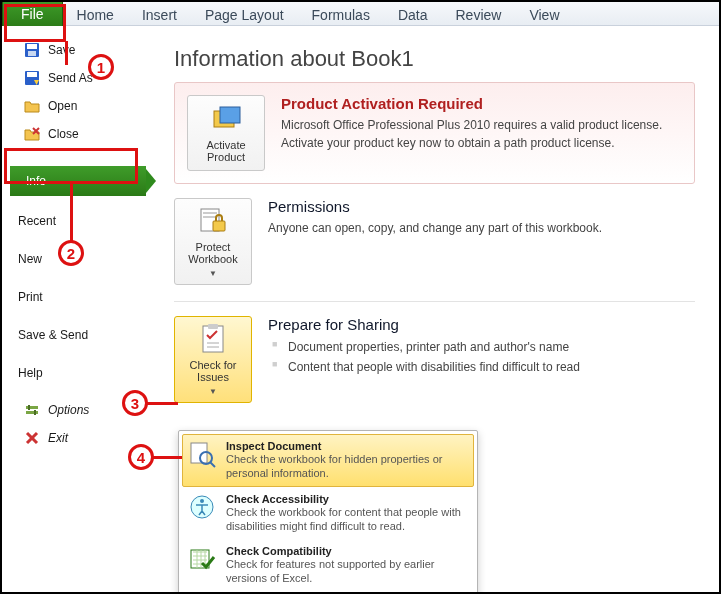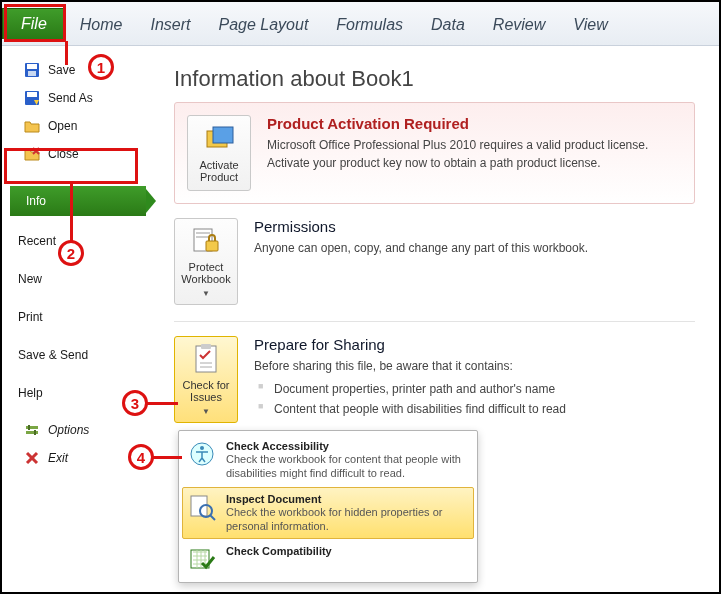--- a/index.html
+++ b/index.html
@@ -1,19 +1,19 @@
 <!DOCTYPE html>
 <html><head>
 <meta charset="utf-8">
 <style>
 * { box-sizing: border-box; margin: 0; padding: 0; font-family: "Segoe UI", Tahoma, sans-serif; }
 body { width: 721px; height: 594px; overflow: hidden; background: #fff; border: 2px solid #000; position: relative; }
 
 
-.ribbon { height: 44px; background: linear-gradient(#f6f8fb,#e8edf3); border-bottom: 1px solid #c9d1dc; display: flex; align-items: center; font-size: 16px; font-style: italic; }
+.ribbon { height: 24px; background: linear-gradient(#f6f8fb,#e8edf3); border-bottom: 1px solid #c9d1dc; display: flex; align-items: center; font-size: 14px; }
 .ribbon .tab { padding: 6px 14px 3px 14px; color: #3b4a5a; cursor: default; }
 .ribbon .tab.file { background: linear-gradient(#3f9c2a,#2a7a16); color: #fff; font-weight: normal; padding: 6px 18px; border: 1px solid #1d5a0c; border-bottom: none; }
 
 
 .backstage { display: flex; height: calc(100% - 28px); }
 .sidebar { width: 152px; background: #fff; padding-top: 12px; font-size: 12px; color: #1a1a1a; }
 .sidebar-item { display: flex; align-items: center; gap: 8px; padding: 4px 8px 4px 22px; margin-bottom: 4px; cursor: default; }
 .sidebar-item .ico { width: 16px; height: 16px; display: flex; align-items: center; justify-content: center; }
 .sidebar-item.large { padding: 10px 8px 10px 16px; }
 .sidebar-item.bottom { padding: 4px 8px 4px 22px; font-style: italic; }
@@ -23,21 +23,21 @@
   border-top: 12px solid transparent; border-bottom: 12px solid transparent; border-left: 10px solid #2f8a1d;
 }
 
 
 .main { flex: 1; padding: 20px 24px 12px 20px; background: #fff; color: #333; overflow: hidden; }
 h1.page-title { font-size: 22px; font-weight: normal; color: #444; margin-bottom: 10px; }
 
 .section { display: flex; gap: 16px; padding: 14px 0 16px 0; border-bottom: 1px solid #e3e3e3; }
 .section:last-of-type { border-bottom: none; }
 
-.big-btn { width: 64px; min-height: 76px; background: linear-gradient(#fdfdfd,#f1f1f1); border: 1px solid #c9c9c9; border-radius: 3px; display: flex; flex-direction: column; align-items: center; justify-content: center; gap: 4px; font-size: 11px; color: #333; padding: 6px 2px; cursor: default; text-align: center; }
+.big-btn { width: 78px; min-height: 76px; background: linear-gradient(#fdfdfd,#f1f1f1); border: 1px solid #c9c9c9; border-radius: 3px; display: flex; flex-direction: column; align-items: center; justify-content: center; gap: 4px; font-size: 11px; color: #333; padding: 6px 2px; cursor: default; text-align: center; }
 .big-btn.highlight { background: linear-gradient(#fff7d1,#ffe07a); border-color: #e0b400; }
 .big-btn .bicon { width: 32px; height: 32px; }
 .big-btn .caret { font-size: 8px; color: #555; }
 
 .section-body { flex: 1; }
 .section-title { font-size: 15px; color: #0f172a; margin-bottom: 4px; }
 .section-title.alert { color: #b02020; font-weight: bold; }
 .section-text { font-size: 12px; color: #444; line-height: 1.5; }
 .bullet-list { list-style: none; margin-top: 4px; }
 .bullet-list li { font-size: 12px; color: #444; padding-left: 20px; position: relative; line-height: 1.7; }
@@ -209,69 +209,69 @@
               <path d="M10 12 l3 3 l7 -7" stroke="#c33" stroke-width="2" fill="none"></path>
               <line x1="10" y1="20" x2="22" y2="20" stroke="#aaa"></line>
               <line x1="10" y1="24" x2="22" y2="24" stroke="#aaa"></line>
             </svg>
           </span>
         <span>Check for Issues</span>
         <span class="caret">▼</span>
       </div>
       <div class="section-body">
         <div class="section-title">Prepare for Sharing</div>
-        <div class="section-text">Before sharing this file, be aware that it contains:</div>
         <ul class="bullet-list">
           <li>Document properties, printer path and author's name</li>
           <li>Content that people with disabilities find difficult to read</li>
         </ul>
       </div>
     </div>
 
     <div class="versions-line">this file.</div>
   </div>
 </div>
 
 <div class="flyout">
+  <div class="fly-item hover">
+    <span class="ficon">
+        <svg width="28" height="28">
+          <rect x="3" y="3" width="16" height="20" fill="#fff" stroke="#888"></rect>
+          <circle cx="18" cy="18" r="6" fill="none" stroke="#3a6fb0" stroke-width="2"></circle>
+          <line x1="22" y1="22" x2="27" y2="27" stroke="#3a6fb0" stroke-width="2"></line>
+        </svg>
+      </span>
+    <div>
+      <div class="ftitle">Inspect Document</div>
+      <div class="fdesc">Check the workbook for hidden properties or personal information.</div>
+    </div>
+  </div>
   <div class="fly-item">
     <span class="ficon">
         <svg width="28" height="28">
           <circle cx="14" cy="14" r="11" fill="#dff" stroke="#3a8ab8"></circle>
           <circle cx="14" cy="8" r="2" fill="#3a8ab8"></circle>
           <path d="M8 12 h12 M14 12 v6 M11 22 l3-4 l3 4" stroke="#3a8ab8" stroke-width="1.5" fill="none"></path>
         </svg>
       </span>
     <div>
       <div class="ftitle">Check Accessibility</div>
       <div class="fdesc">Check the workbook for content that people with disabilities might find difficult to read.</div>
     </div>
   </div>
-  <div class="fly-item hover">
-    <span class="ficon">
-        <svg width="28" height="28">
-          <rect x="3" y="3" width="16" height="20" fill="#fff" stroke="#888"></rect>
-          <circle cx="18" cy="18" r="6" fill="none" stroke="#3a6fb0" stroke-width="2"></circle>
-          <line x1="22" y1="22" x2="27" y2="27" stroke="#3a6fb0" stroke-width="2"></line>
-        </svg>
-      </span>
-    <div>
-      <div class="ftitle">Inspect Document</div>
-      <div class="fdesc">Check the workbook for hidden properties or personal information.</div>
-    </div>
-  </div>
   <div class="fly-item">
     <span class="ficon">
         <svg width="28" height="28">
           <rect x="3" y="5" width="18" height="18" fill="#fff" stroke="#2a7a16"></rect>
           <path d="M5 7 h14 M5 11 h14 M5 15 h14 M5 19 h14 M9 5 v18 M13 5 v18 M17 5 v18" stroke="#b6d8a3" stroke-width="1"></path>
           <path d="M14 18 l4 4 l8 -10" stroke="#2a7a16" stroke-width="3" fill="none"></path>
         </svg>
       </span>
     <div>
       <div class="ftitle">Check Compatibility</div>
+      <div class="fdesc">Check for features not supported by earlier versions of Excel.</div>
     </div>
   </div>
 </div>
 
 <div class="call-box" style="left:2px; top:2px; width:62px; height:38px;"></div>
 <div class="call-line" style="left:63px; top:39px; width:3px; height:24px;"></div>
 <div class="call" style="left:86px; top:52px;">1</div>
 
 <div class="call-box" style="left:2px; top:146px; width:134px; height:36px;"></div>
 <div class="call-line" style="left:68px; top:182px; width:3px; height:58px;"></div>

